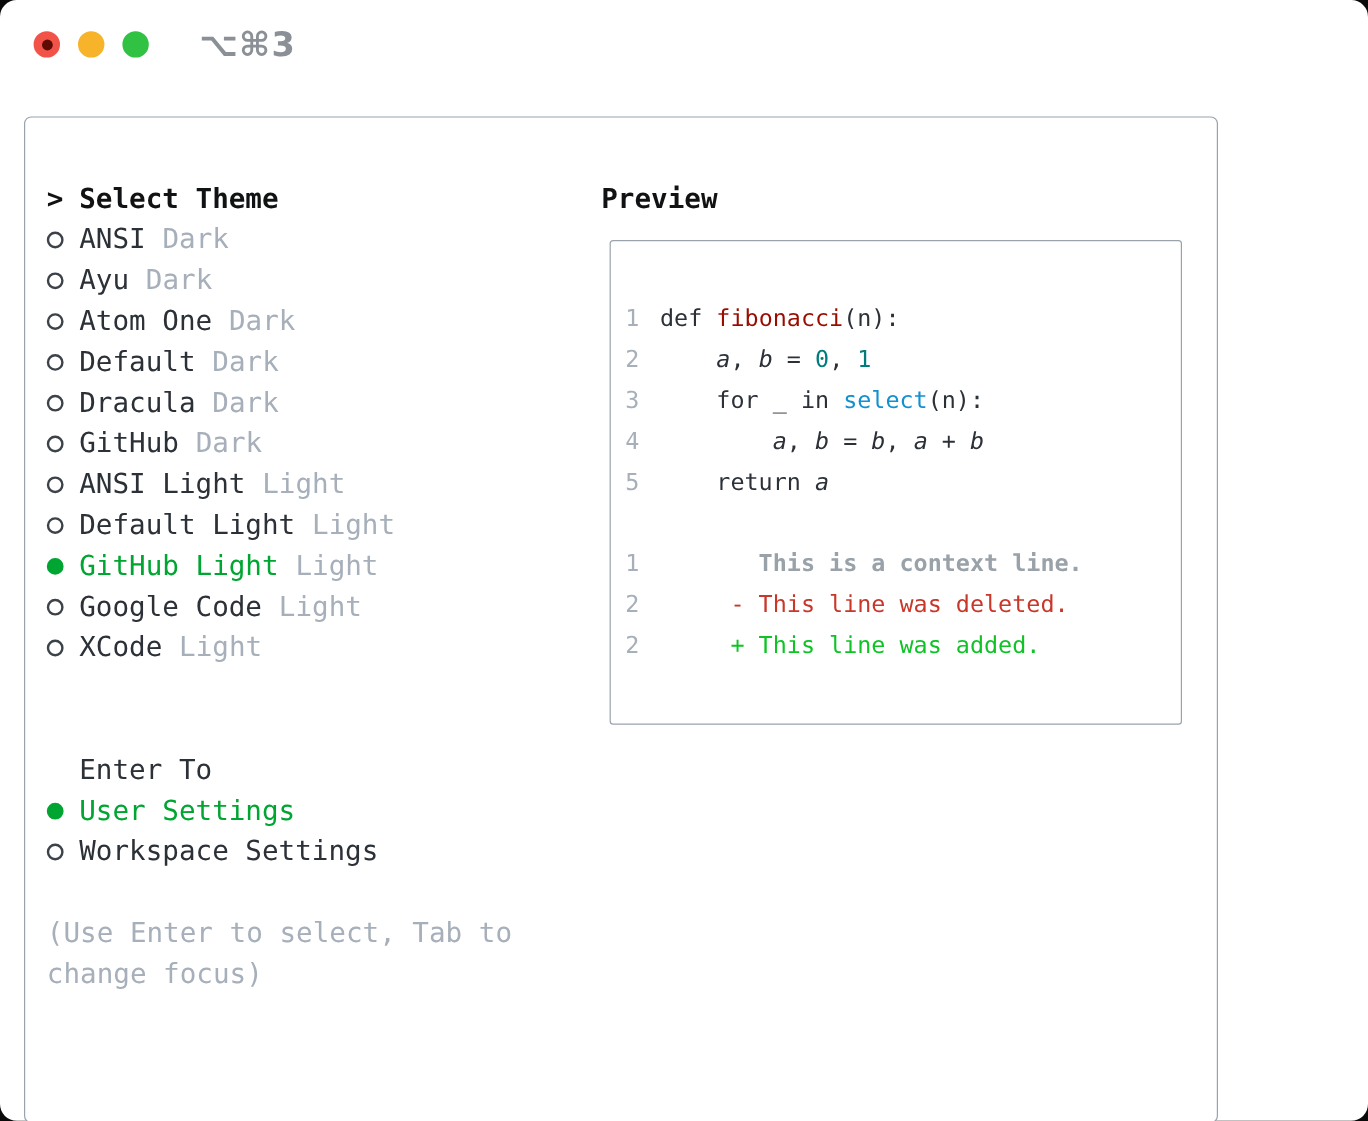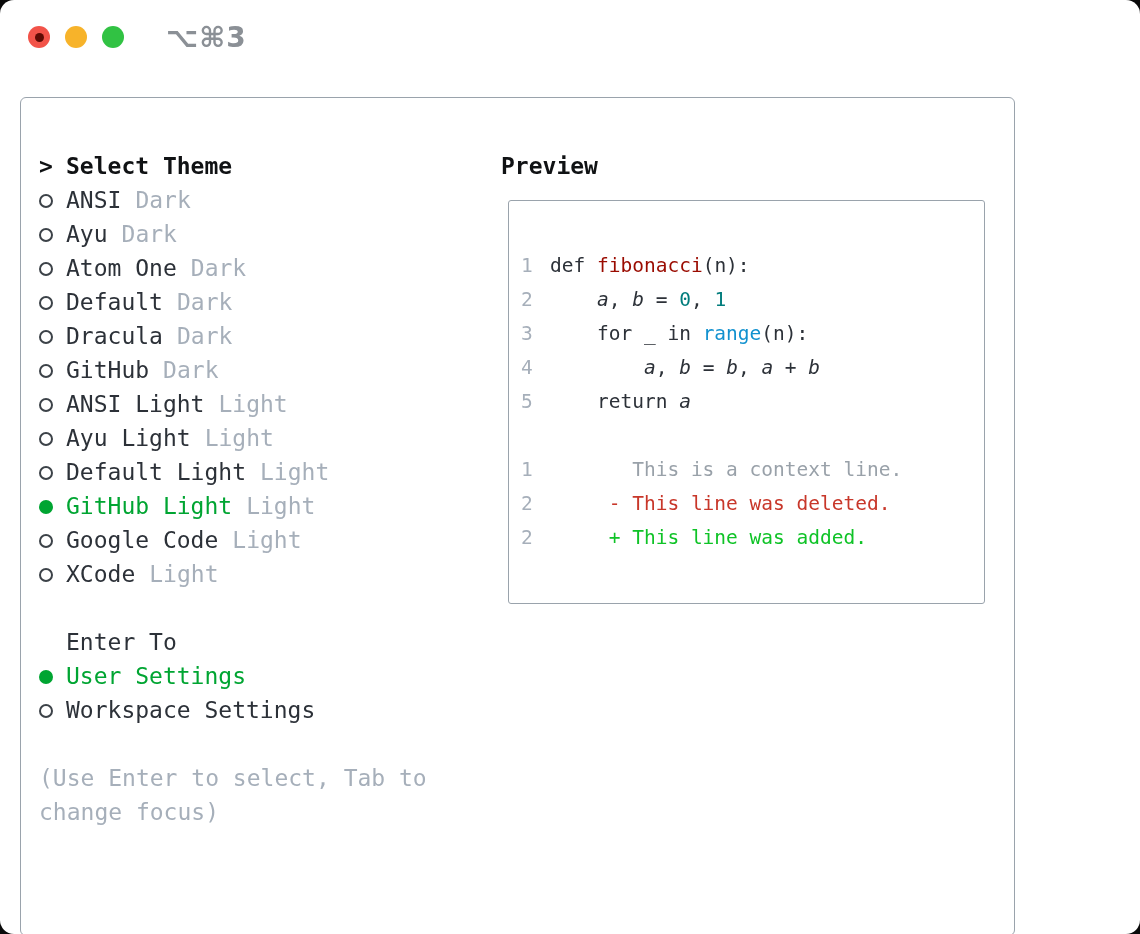--- a/index.html
+++ b/index.html
@@ -43,21 +43,21 @@
                  border: 1.5px solid var(--border-gray, #9aa3ac); border-radius: 3px;
                  background: #fff; padding: 48px 12px 0 12px; overflow: hidden; }
   .cline { white-space: pre; font-size: 19.5px; line-height: 34px; height: 34px;
            color: var(--text-dark, #2c3138); }
   .ln { display: inline-block; width: 29px; color: var(--line-number-gray, #a6afba); }
   .seg.p  { color: var(--text-dark, #2c3138); }
   .seg.fn { color: var(--func-red, #9a0b00); }
   .seg.nu { color: var(--number-teal, #017c7c); }
   .seg.bi { color: var(--builtin-blue, #1191cf); }
   .seg.va { color: var(--text-dark, #2c3138); font-style: italic; }
-  .dcontext { color: var(--context-gray, #99a1a9); }
+  .dcontext { color: var(--context-gray, #99a1a9); font-weight: bold; }
   .ddeleted { color: var(--deleted-red, #c8372a); }
   .dadded   { color: var(--added-green, #0fc327); margin-top: 48px; }
   .spacer { height: 34px; }
 </style>
 </head>
 <body>
 
 <div class="window">
 
   <div>
@@ -74,21 +74,20 @@
     <div class="abs row" style="left:18px; top:51px;"><span class="mark">&gt;</span><span class="hdr">Select Theme</span></div>
 
     <div class="abs" style="left:18px; top:85px;" id="theme-list">
         <div class="row"><span class="dot"></span><span class="lbl">ANSI</span><span class="tag">Dark</span></div>
         <div class="row"><span class="dot"></span><span class="lbl">Ayu</span><span class="tag">Dark</span></div>
         <div class="row"><span class="dot"></span><span class="lbl">Atom One</span><span class="tag">Dark</span></div>
         <div class="row"><span class="dot"></span><span class="lbl">Default</span><span class="tag">Dark</span></div>
         <div class="row"><span class="dot"></span><span class="lbl">Dracula</span><span class="tag">Dark</span></div>
         <div class="row"><span class="dot"></span><span class="lbl">GitHub</span><span class="tag">Dark</span></div>
         <div class="row"><span class="dot"></span><span class="lbl">ANSI Light</span><span class="tag">Light</span></div>
-        <div class="row"><span class="dot"></span><span class="lbl">Ayu Light</span><span class="tag">Light</span></div>
         <div class="row"><span class="dot"></span><span class="lbl">Default Light</span><span class="tag">Light</span></div>
         <div class="row"><span class="dot sel"></span><span class="lbl green">GitHub Light</span><span class="tag">Light</span></div>
         <div class="row"><span class="dot"></span><span class="lbl">Google Code</span><span class="tag">Light</span></div>
         <div class="row"><span class="dot"></span><span class="lbl">XCode</span><span class="tag">Light</span></div>
       </div>
 
     <div class="abs row" style="left:18px; top:527px;"><span class="mark"> </span><span>Enter To</span></div>
 
     <div class="abs" style="left:18px; top:561px;" id="apply-list">
         <div class="row"><span class="dot sel"></span><span class="lbl green">User Settings</span></div>
@@ -101,21 +100,21 @@
       </div>
 
     <div class="abs row" style="left:480px; top:51px;"><span class="hdr">Preview</span></div>
 
   </div>
 
   <div class="preview-box">
     <div id="code-block">
         <div class="cline"><span class="ln">1</span><span class="seg p">def </span><span class="seg fn">fibonacci</span><span class="seg p">(n):</span></div>
         <div class="cline"><span class="ln">2</span><span class="seg p">    </span><span class="seg va">a</span><span class="seg p">, </span><span class="seg va">b</span><span class="seg p"> = </span><span class="seg nu">0</span><span class="seg p">, </span><span class="seg nu">1</span></div>
-        <div class="cline"><span class="ln">3</span><span class="seg p">    for _ in </span><span class="seg bi">range</span><span class="seg p">(n):</span></div>
+        <div class="cline"><span class="ln">3</span><span class="seg p">    for _ in </span><span class="seg bi">select</span><span class="seg p">(n):</span></div>
         <div class="cline"><span class="ln">4</span><span class="seg p">        </span><span class="seg va">a</span><span class="seg p">, </span><span class="seg va">b</span><span class="seg p"> = </span><span class="seg va">b</span><span class="seg p">, </span><span class="seg va">a</span><span class="seg p"> + </span><span class="seg va">b</span></div>
         <div class="cline"><span class="ln">5</span><span class="seg p">    return </span><span class="seg va">a</span></div>
         <div class="spacer"></div>
         <div class="cline"><span class="ln">1</span><span class="dcontext">       This is a context line.</span></div>
         <div class="cline"><span class="ln">2</span><span class="ddeleted">     - This line was deleted.</span></div>
         <div class="cline"><span class="ln">2</span><span class="dadded">     + This line was added.</span></div>
       </div>
   </div>
 
 </div>

